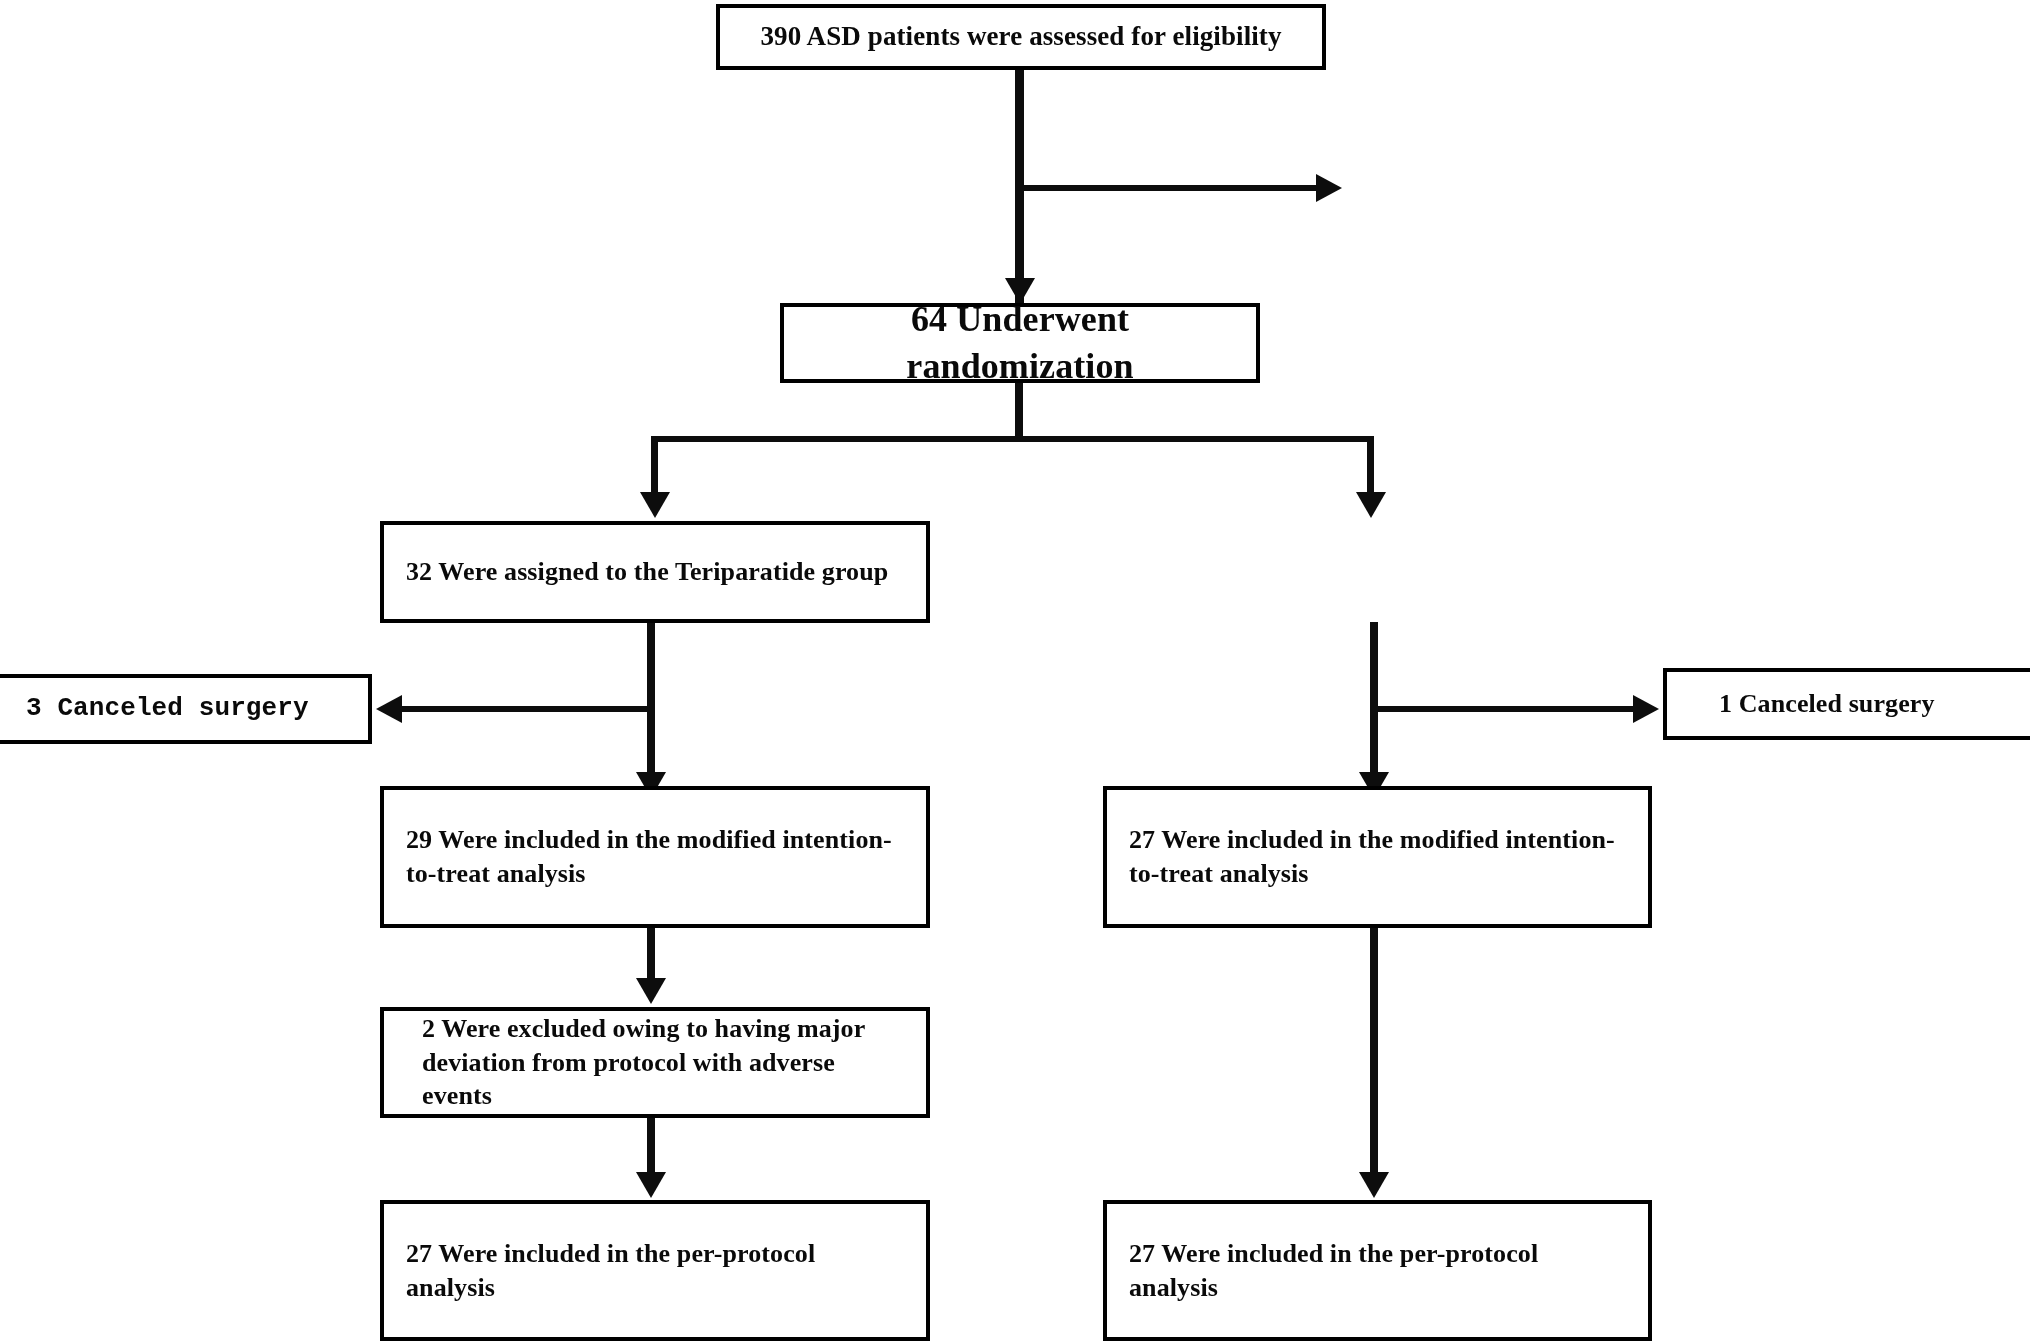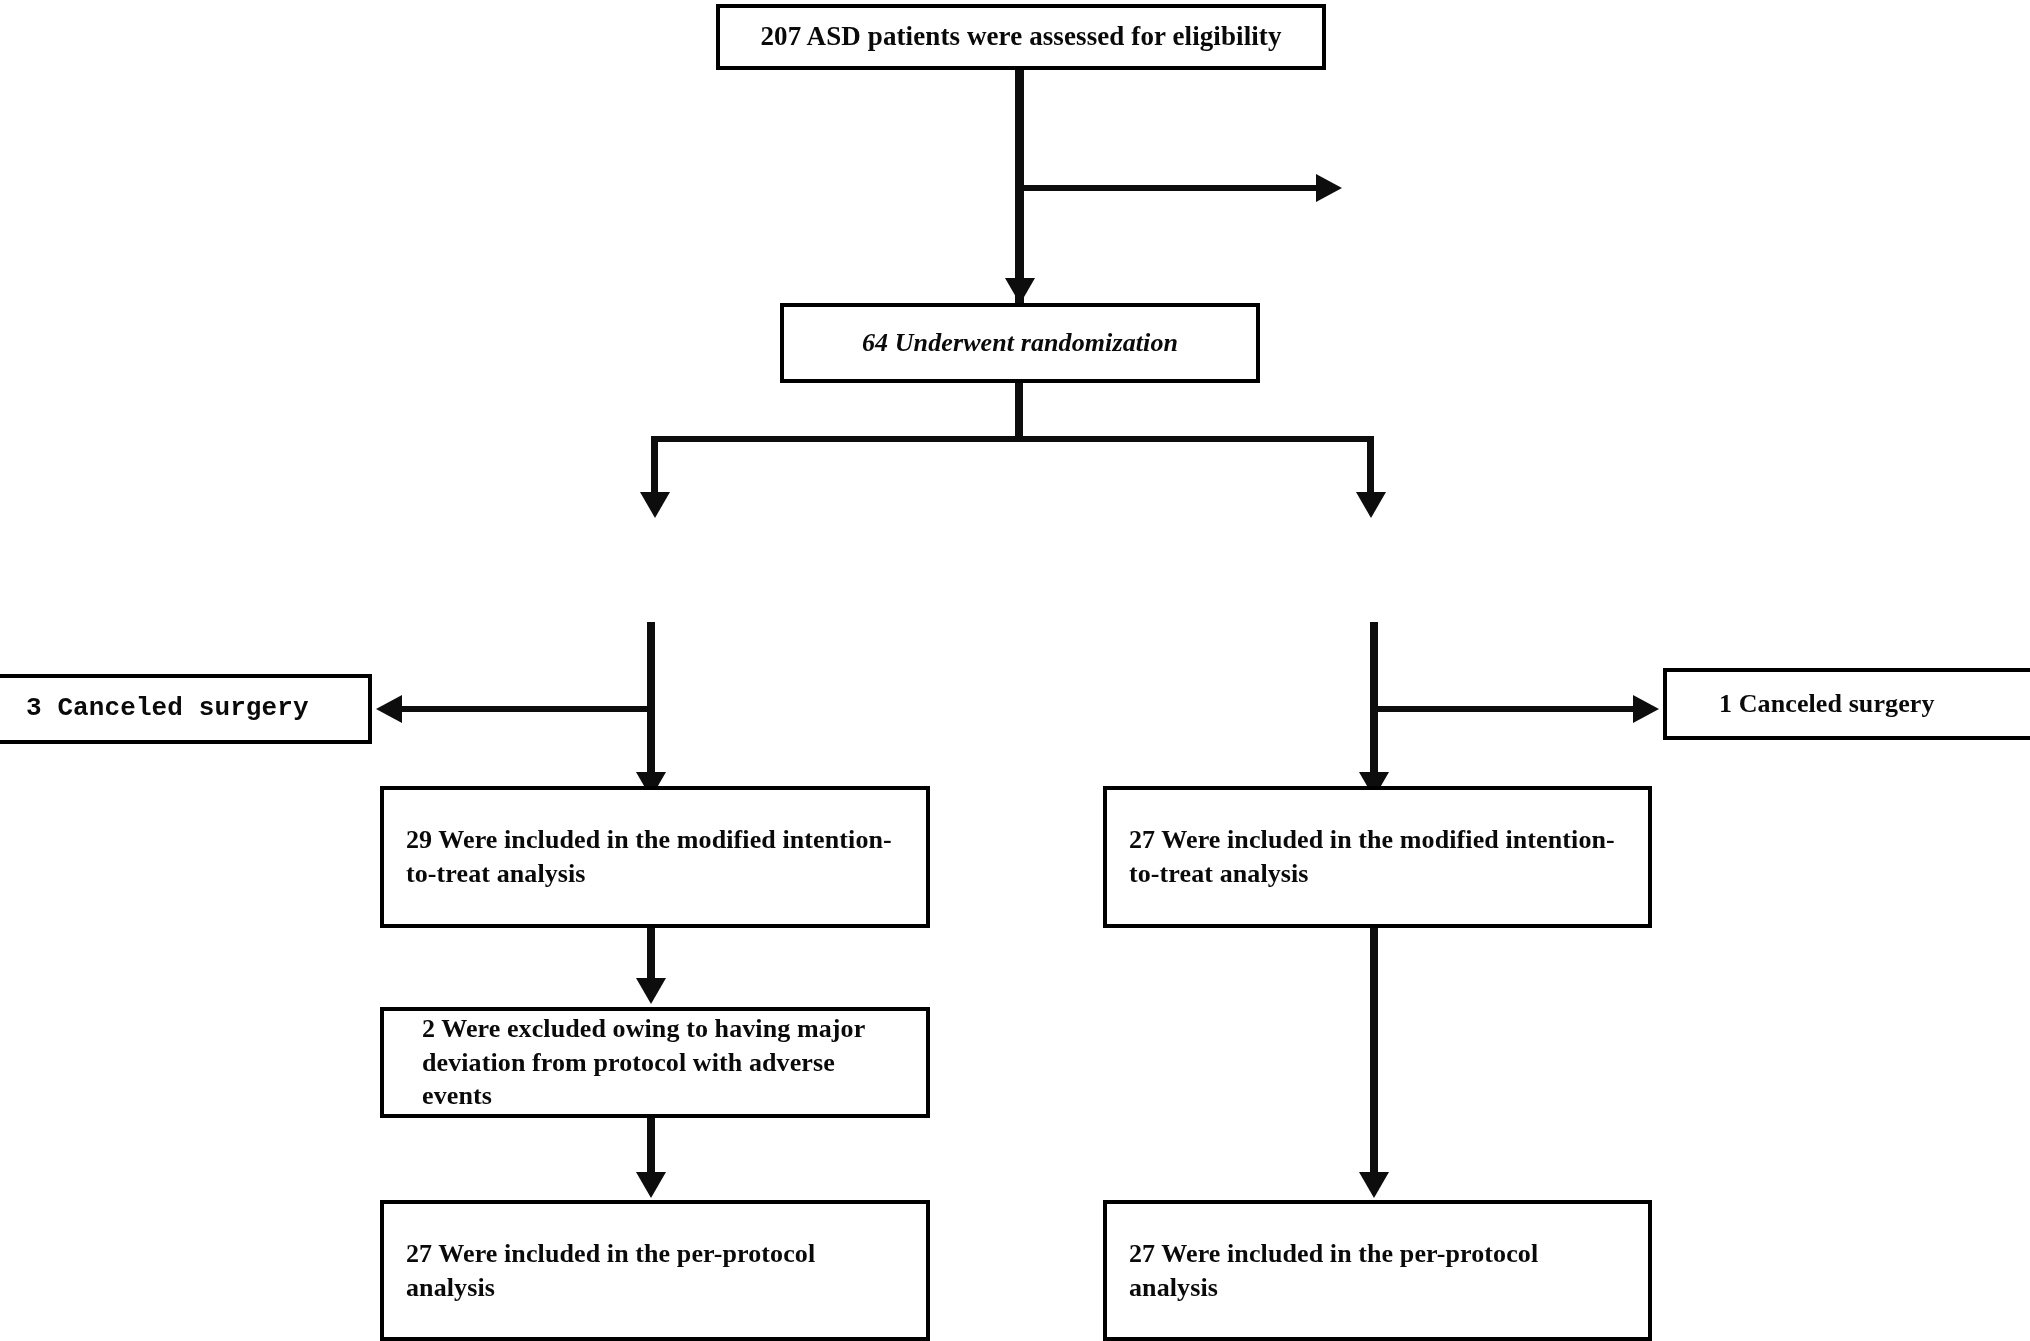--- a/index.html
+++ b/index.html
@@ -84,28 +84,31 @@
 
   <div class="vline" style="left:647px; top:928px; width:8px; height:52px;"></div>
   <div class="arrow-down" style="left:636px; top:978px;"></div>
   <div class="vline" style="left:647px; top:1118px; width:8px; height:58px;"></div>
   <div class="arrow-down" style="left:636px; top:1172px;"></div>
 
   <div class="vline" style="left:1370px; top:928px; width:8px; height:248px;"></div>
   <div class="arrow-down" style="left:1359px; top:1172px;"></div>
 
   <div class="node center" style="left:716px; top:4px; width:610px; height:66px; padding:0 14px;">
-    <span class="txt" style="font-size:27px;">207 ASD patients were assessed for eligibility</span>
+    <span class="txt" style="font-size:27px;">390 ASD patients were assessed for eligibility</span>
   </div>
 
 
   <div class="node center" style="left:780px; top:303px; width:480px; height:80px; padding:0 14px;">
-    <span class="txt" style="font-size:26px;font-style:italic;">64 Underwent randomization</span>
+    <span class="txt" style="font-size:36px;">64 Underwent randomization</span>
   </div>
 
+  <div class="node left" style="left:380px; top:521px; width:550px; height:102px; padding:0 22px;">
+    <span class="txt" style="font-size:26px;">32 Were assigned to the Teriparatide group</span>
+  </div>
 
 
   <div class="node left" style="left:-6px; top:674px; width:378px; height:70px; padding:0 28px;">
     <span class="txt" style="font-size:26px;font-family:Liberation Mono, monospace;">3 Canceled surgery</span>
   </div>
 
   <div class="node left" style="left:1663px; top:668px; width:375px; height:72px; padding:0 52px;">
     <span class="txt" style="font-size:26px;">1 Canceled surgery</span>
   </div>
 

